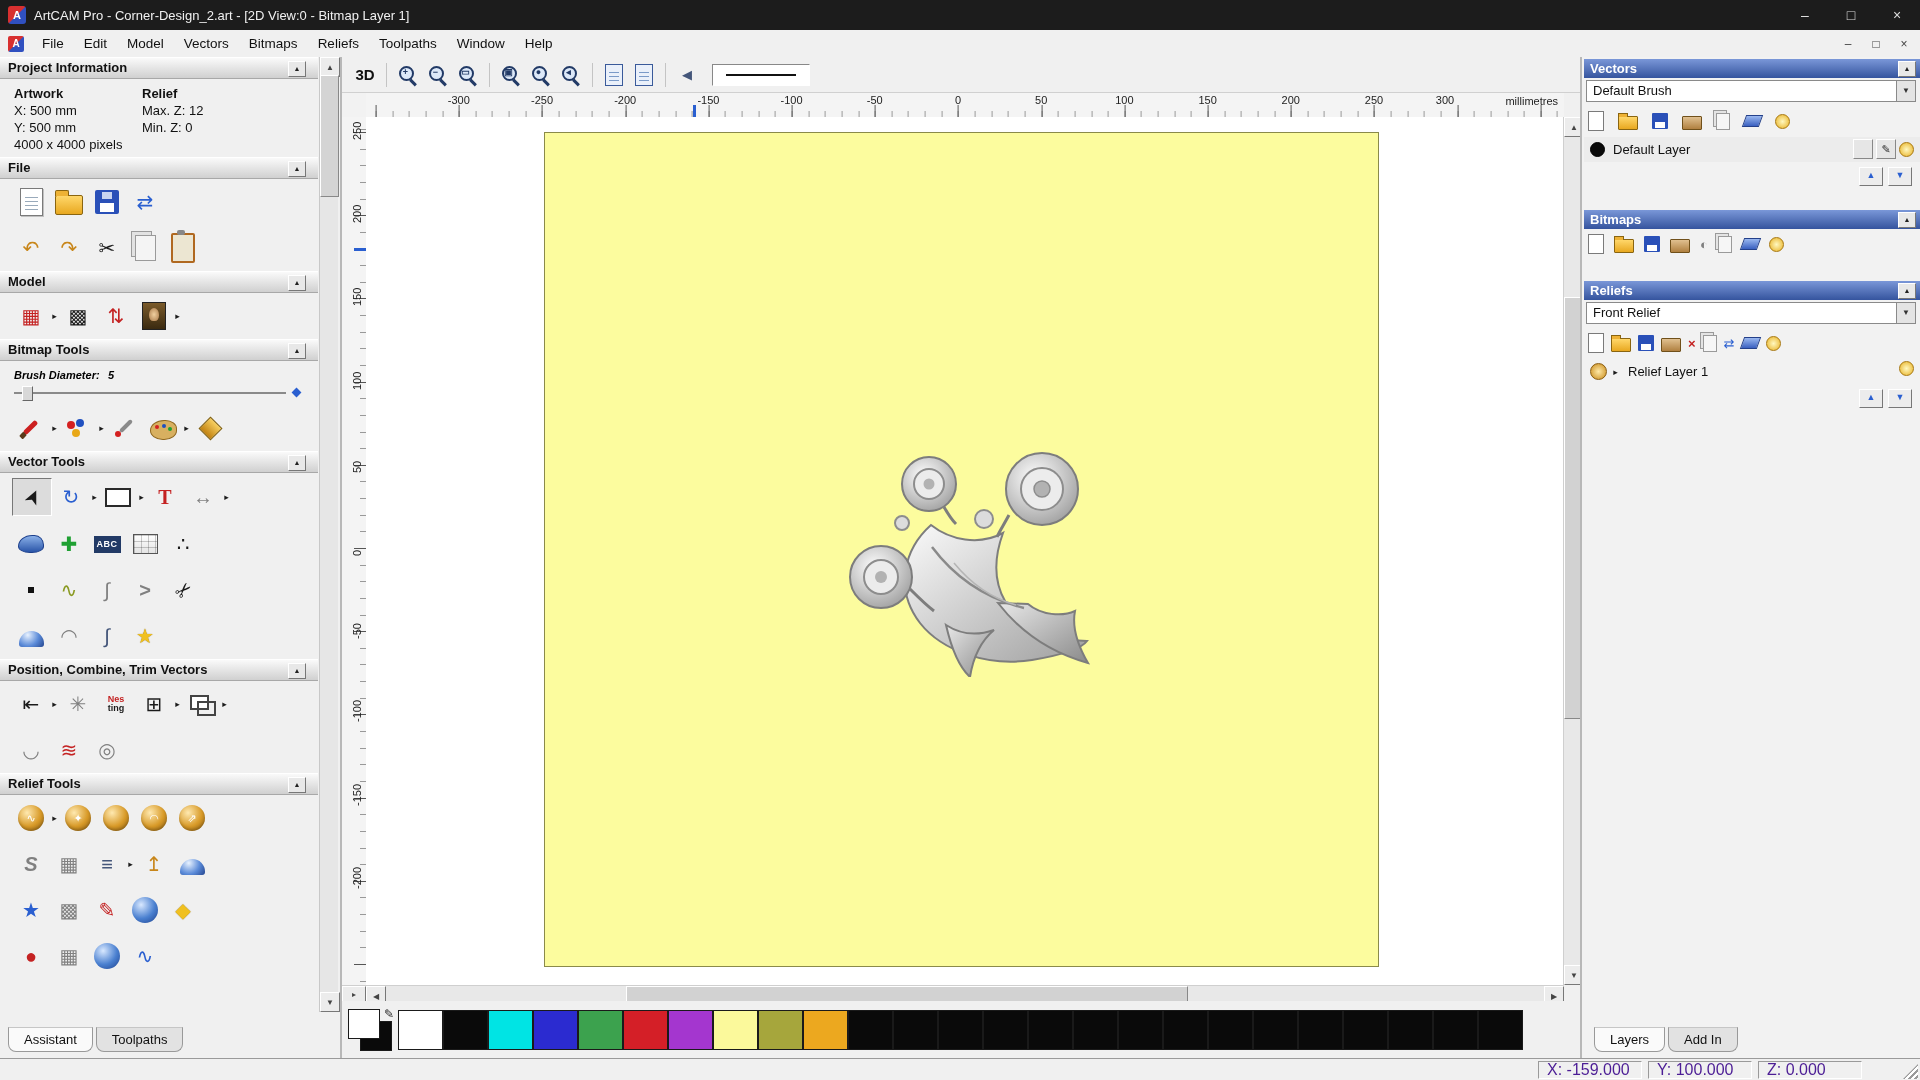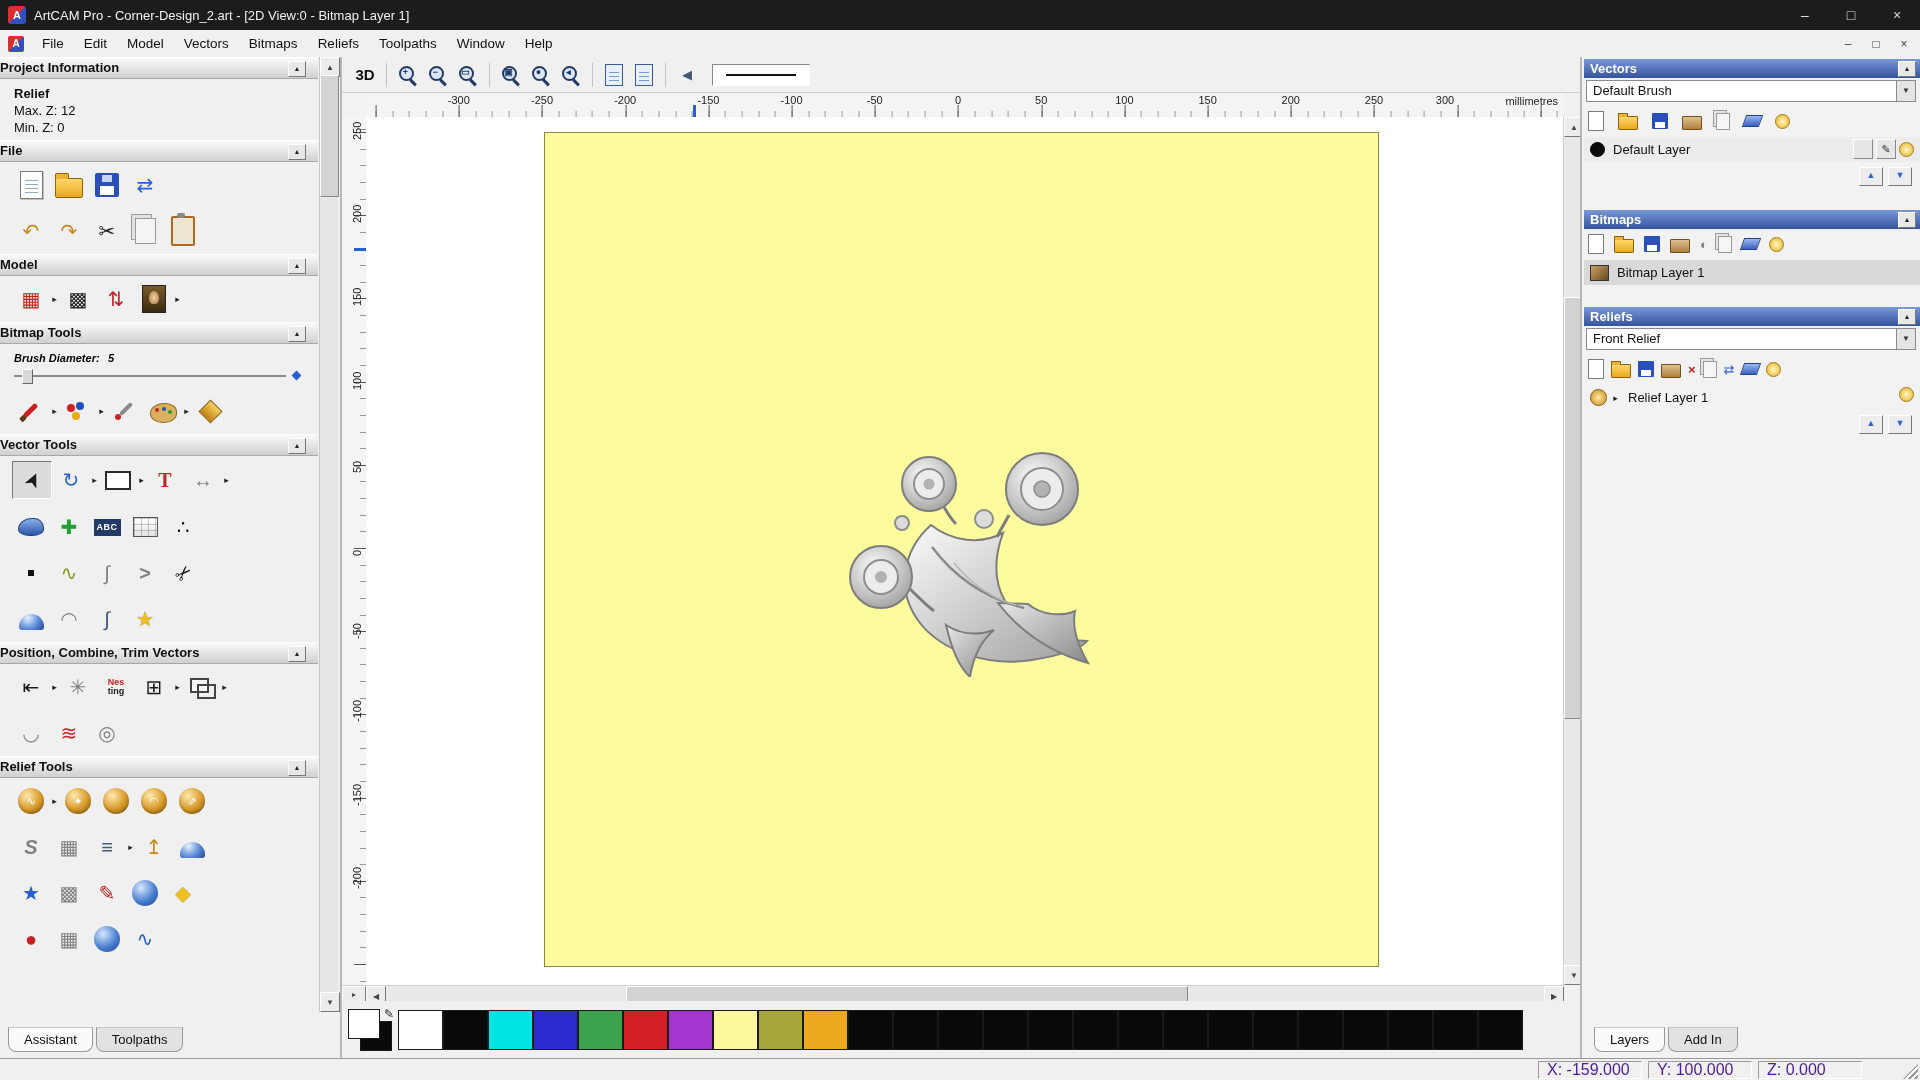--- a/index.html
+++ b/index.html
@@ -23,21 +23,21 @@
   .cctl{width:24px;height:20px;display:flex;align-items:center;justify-content:center;color:#444;font-size:12px;margin-right:4px}
   
   #leftpanel{position:absolute;left:0;top:57px;width:340px;height:1001px;background:#f0f0f0;border-right:2px solid #b8b8b8}
   #lp-content{position:absolute;left:0;top:0;width:318px;height:955px;overflow:hidden}
   #lp-scroll{position:absolute;right:2px;top:0;width:18px;height:955px;background:#e6e6e6;border-left:1px solid #c8c8c8}
   .sbtn{width:18px;height:18px;background:#ececec;border:1px solid;border-color:#fff #777 #777 #fff;
     font-size:8px;color:#444;display:flex;align-items:center;justify-content:center}
   #lp-thumb{position:absolute;left:0;top:18px;width:17px;height:120px;background:#d4d4d4;border:1px solid;border-color:#fff #888 #888 #fff}
   #lp-scroll .dn{position:absolute;bottom:0;left:0}
   .hdr{position:relative;height:20px;background:linear-gradient(#fafafa,#d0d0d0);border-top:1px solid #fff;
-    border-bottom:1px solid #a8a8a8;font-weight:bold;font-size:13px;line-height:20px;color:#101010}
+    border-bottom:1px solid #a8a8a8;font-weight:bold;font-size:13px;line-height:20px;padding-left:8px;color:#101010}
   .rollup{position:absolute;right:12px;top:3px;width:16px;height:14px;background:#e8e8e8;border:1px solid;
     border-color:#fff #777 #777 #fff;font-size:7px;line-height:13px;text-align:center;color:#222}
   .pinfo{display:flex;padding:6px 0 4px 14px;font-size:13px;line-height:17px;color:#111}
   .pinfo .col1{width:128px}
   .pinfo b{display:block}
   .irow{display:flex;align-items:center;padding:5px 0 5px 12px}
   .tile{width:38px;height:36px;display:flex;align-items:center;justify-content:center;position:relative}
   .tile.pressed{background:#dcdcdc;border:1px solid;border-color:#777 #fff #fff #777}
   .fly{font-size:9px;color:#1a1a1a;width:9px;text-align:center}
   .g{font-size:17px;line-height:1;color:#222}
@@ -234,20 +234,26 @@
 </div>
 
 <div id="leftpanel">
   <div id="lp-content">
 
     <div class="hdr">
       <span>Project Information</span>
       <span class="rollup">▲</span>
     </div>
     <div class="pinfo">
+      <div class="col1">
+        <b>Artwork</b>
+        <span>X: 500 mm</span><br>
+        <span>Y: 500 mm</span><br>
+        <span>4000 x 4000 pixels</span>
+      </div>
       <div class="col2">
         <b>Relief</b>
         <span>Max. Z: 12</span><br>
         <span>Min. Z: 0</span>
       </div>
     </div>
 
     <div class="hdr">
       <span>File</span>
       <span class="rollup">▲</span>
@@ -783,24 +789,20 @@
     <span class="rtile">
         <span class="m-pages"></span>
       </span>
     <span class="rtile">
         <span class="m-eraser"></span>
       </span>
     <span class="rtile">
         <span class="m-bulb"></span>
       </span>
   </div>
-  <div class="lrow sel">
-    <span class="i-thumb"></span>
-    <span class="name">Bitmap Layer 1</span>
-  </div>
 
   <div class="bhdr" style="margin-top:22px">
     <span>Reliefs</span>
     <span class="rollup">▲</span>
   </div>
   <div class="combo">
     <span>Front Relief</span>
     <span class="cbtn">▼</span>
   </div>
   <div class="rtoolbar" style="gap:7px">

